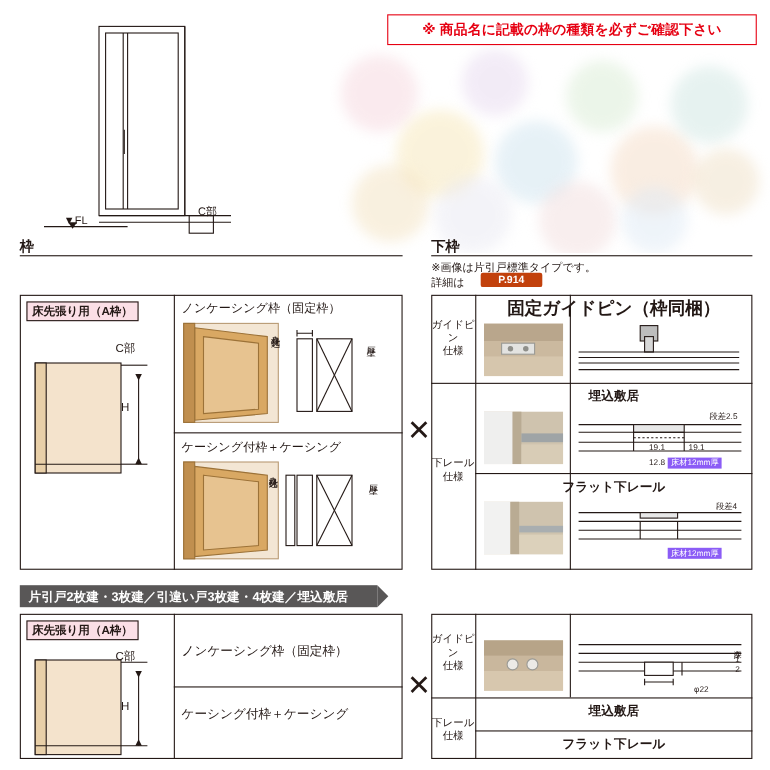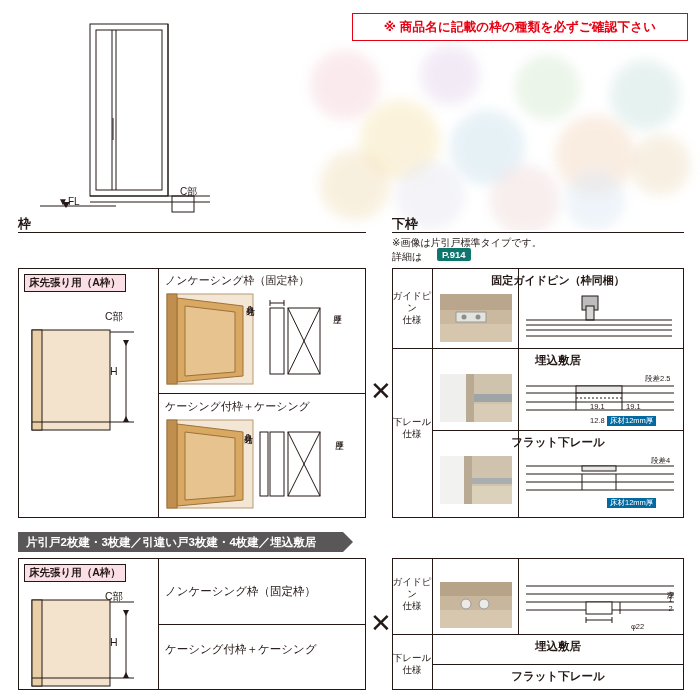--- a/index.html
+++ b/index.html
@@ -37,22 +37,22 @@
   .sec-title{
     position:absolute;font-size:13px;font-weight:bold;color:#231815;
   }
   #waku-title{left:18px;top:215px;}
   #shitawaku-title{left:392px;top:215px;}
   .note-small{position:absolute;font-size:10px;color:#231815;}
   #shitawaku-note{left:392px;top:236px;}
   #shitawaku-note2{left:392px;top:250px;}
   .page-badge{
     position:absolute;left:437px;top:248px;
-    background:#0f766e;color:#fff;font-size:9.5px;font-weight:bold;
-    padding:1px 5px;border-radius:2px;
+    background:#c2410c;color:#fff;font-size:9.5px;font-weight:bold;
+    padding:1px 16px;border-radius:2px;
   }
 
   
   .banner{
     position:absolute;height:20px;background:#595757;color:#fff;
     font-size:11.5px;font-weight:bold;display:flex;align-items:center;
     padding-left:8px;box-sizing:border-box;
   }
   .banner:after{
     content:"";position:absolute;right:-10px;top:0;
@@ -71,21 +71,21 @@
     background:#fbdfe6;border:1px solid #231815;font-size:10.5px;font-weight:bold;
     padding:1px 4px;box-sizing:border-box;
   }
 
   .xmark{position:absolute;font-size:26px;color:#231815;font-weight:300;line-height:1;}
 
   .lbl{position:absolute;font-size:10.5px;color:#231815;}
   .lbl-s{position:absolute;font-size:8.5px;color:#231815;}
   .lbl-xs{position:absolute;font-size:7.5px;color:#231815;padding-left:41px;}
   .vert{writing-mode:vertical-rl;text-orientation:upright;}
-  .black-tag{background:#0369a1;color:#fff;font-size:7.5px;padding:0 3px;}
+  .black-tag{background:#8b5cf6;color:#fff;font-size:7.5px;padding:0 3px;}
 </style>
 </head>
 <body>
 
 <div class="page">
 
   <div class="blobs">
     <div class="blob" style="left:10px;top:10px;width:70px;height:70px;background:#f6d7de;"></div>
     <div class="blob" style="left:60px;top:60px;width:80px;height:80px;background:#f7e7b8;"></div>
     <div class="blob" style="left:120px;top:5px;width:60px;height:60px;background:#e7d9ef;"></div>
@@ -209,21 +209,21 @@
   <div class="hline" style="left:432px;top:430px;width:252px;height:1px;"></div>
   <div class="vline" style="left:518px;top:268px;width:1px;height:250px;"></div>
 
   <div class="cell" style="left:392px;top:292px;width:40px;height:32px;font-size:9.5px;line-height:12px;text-align:center;">
     <span>ガイドピン<br>仕様</span>
   </div>
   <div class="cell" style="left:392px;top:412px;width:40px;height:32px;font-size:9.5px;line-height:12px;text-align:center;">
     <span>下レール<br>仕様</span>
   </div>
 
-  <div class="cell" style="left:432px;top:272px;width:252px;height:16px;font-weight:bold;font-size:11px;text-align:right;">固定ガイドピン（枠同梱）</div>
+  <div class="cell" style="left:432px;top:272px;width:252px;height:16px;font-weight:bold;font-size:16px;text-align:right;">固定ガイドピン（枠同梱）</div>
   <div style="position:absolute;left:440px;top:294px;width:72px;height:48px;">
     <svg width="72" height="48" viewBox="0 0 72 48">
       <rect width="72" height="48" fill="#cbb99f"></rect>
       <rect y="0" width="72" height="16" fill="#b9a68c"></rect>
       <rect y="30" width="72" height="18" fill="#d6c6ad"></rect>
       <rect x="16" y="18" width="30" height="10" fill="#e3e3e1" stroke="#9a9a95"></rect>
       <circle cx="24" cy="23" r="2.5" fill="#8f8f8a"></circle>
       <circle cx="38" cy="23" r="2.5" fill="#8f8f8a"></circle>
     </svg>
   </div>

